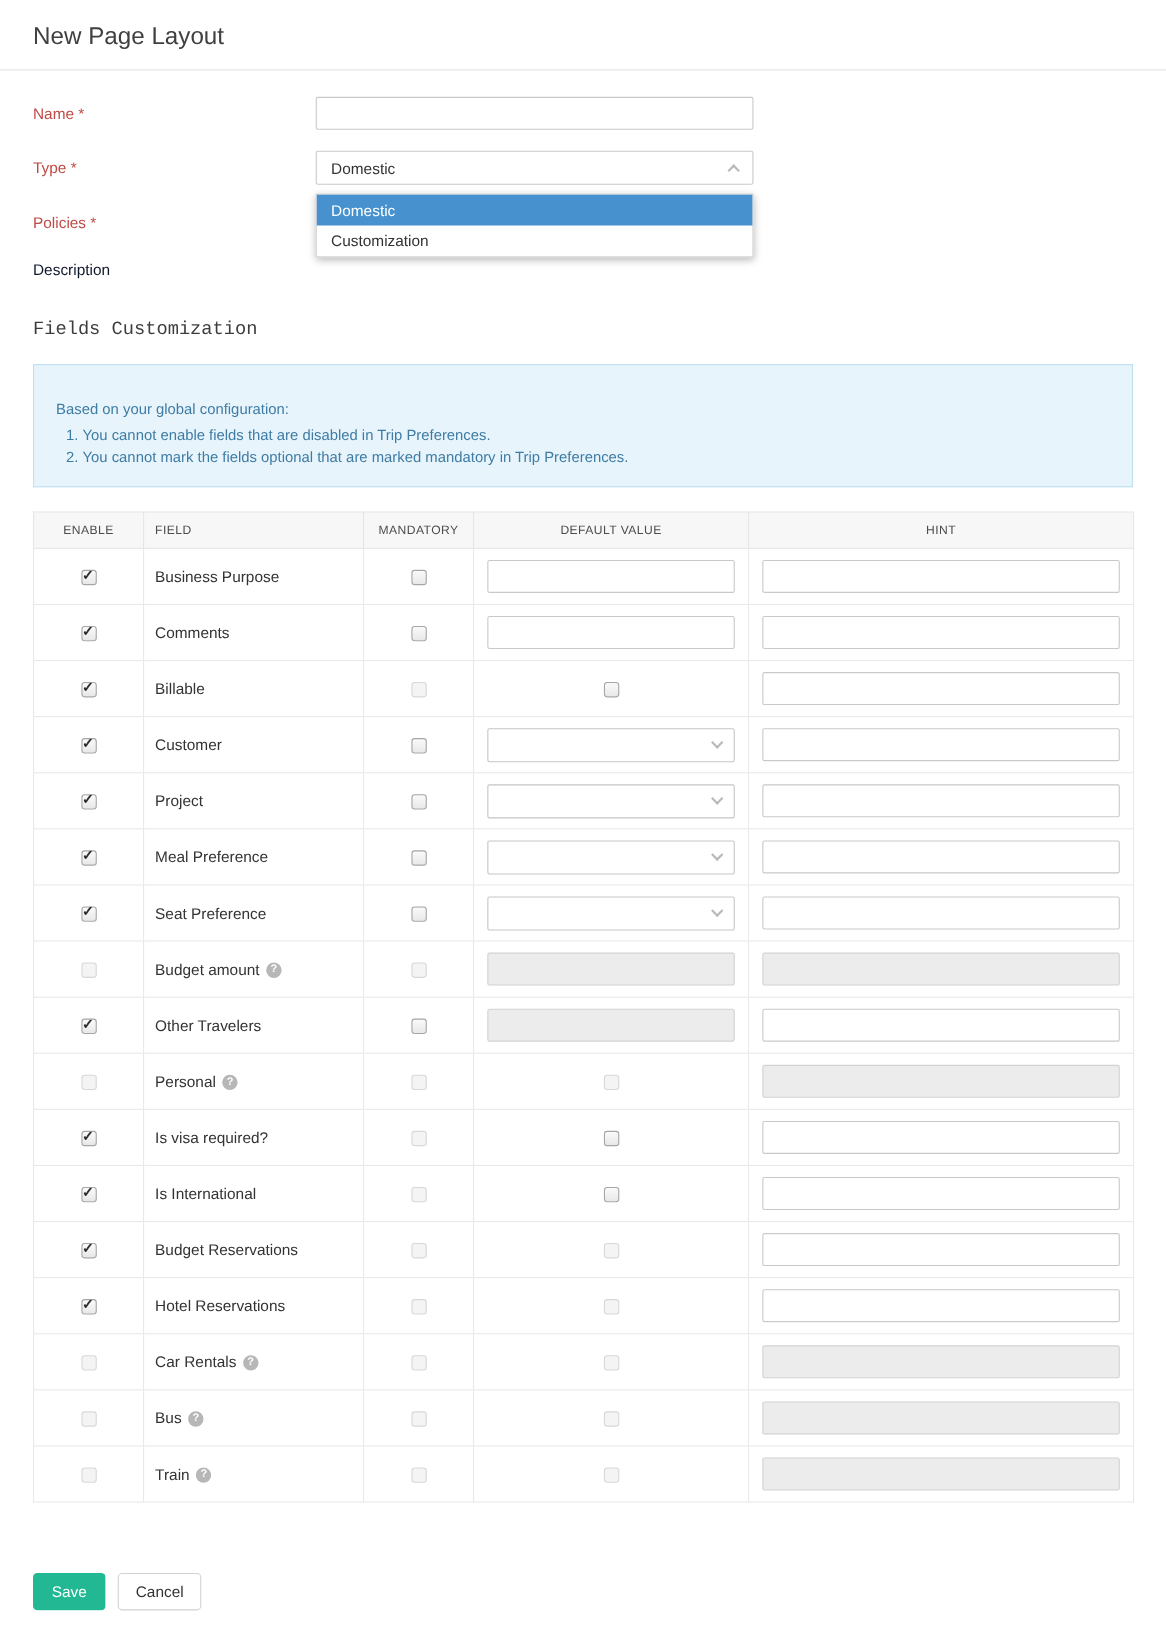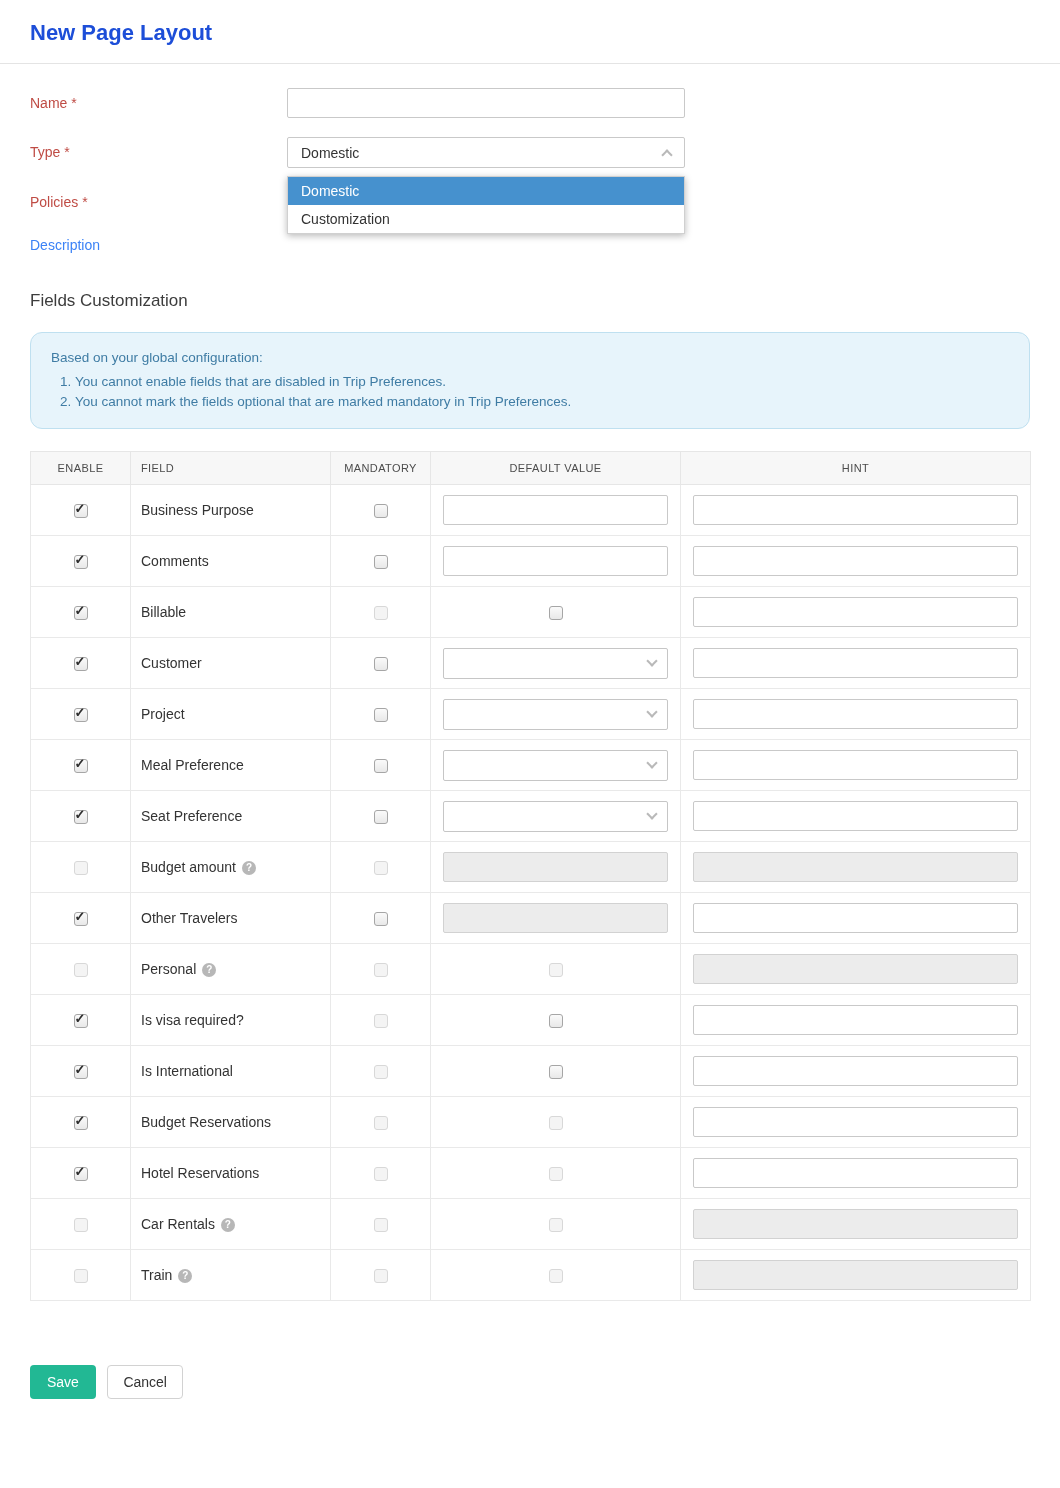--- a/index.html
+++ b/index.html
@@ -4,44 +4,44 @@
 <style>
   :root{
     --blue:#4691ce; --green:#22b894; --red:#bf4b44;
     --notice-bg:#e7f4fb; --notice-border:#bfe0f0; --notice-text:#3f7ca4;
   }
   *{box-sizing:border-box;}
   html,body{margin:0;padding:0;background:#fff;}
   body{width:1060px;font-family:"Liberation Sans", sans-serif;color:#333;}
 
   .page-header{padding:20px 30px 17px;border-bottom:1px solid #e4e4e4;}
-  .page-header h1{margin:0;font-size:22px;font-weight:700;color:#1d4ed8;}
+  .page-header h1{margin:0;font-size:22px;font-weight:400;color:#404040;}
 
   .content{padding:0 30px;}
 
   .form{margin-top:24px;}
   .form-row{display:flex;margin-bottom:19px;}
-  .form-label{width:257px;font-size:14px;padding-top:7px;color:#3b82f6;}
+  .form-label{width:257px;font-size:14px;padding-top:7px;color:#0f172a;}
   .form-label.req{color:var(--red);}
   .ctrl{width:398px;position:relative;}
   .text-input{width:100%;height:30px;border:1px solid #c9c9c9;border-radius:2px;padding:0 10px;font-size:14px;color:#333;outline:none;}
   .select-box{height:31px;border:1px solid #c9c9c9;border-radius:2px;display:flex;align-items:center;justify-content:space-between;padding:0 13px;font-size:14px;background:#fff;cursor:pointer;}
   .chev{display:inline-block;width:8px;height:8px;border-right:2px solid #b9b9b9;border-bottom:2px solid #b9b9b9;}
   .chev.up{transform:rotate(-135deg);margin-top:4px;}
   .chev.down{transform:rotate(45deg);margin-top:-4px;}
   .dropdown{position:absolute;top:39px;left:0;right:0;background:#fff;border:1px solid #d0d0d0;box-shadow:0 2px 7px rgba(0,0,0,.28);z-index:20;}
   .dropdown-item{padding:6px 13px;font-size:14px;line-height:16px;cursor:pointer;color:#333;}
   .dropdown-item.selected{background:var(--blue);color:#fff;}
   .policies-row{min-height:24px;}
   textarea.desc{width:100%;height:67px;border:1px solid #c9c9c9;border-radius:2px;padding:8px 10px;font-size:14px;resize:none;color:#333;outline:none;font-family:"Liberation Sans",sans-serif;}
   ::placeholder{color:#b3b3b3;opacity:1;}
 
-  h2.section{font-size:17px;font-weight:400;color:#3d3d3d;margin:38px 0 0;}
-
-  .notice{margin-top:21px;background:var(--notice-bg);border:1px solid var(--notice-border);border-radius:12px;padding:17px 20px 19px;color:var(--notice-text);font-size:13.5px;}
+  h2.section{font-size:17px;font-weight:400;color:#3d3d3d;margin:38px 0 0;font-family:Liberation Mono, monospace;}
+
+  .notice{margin-top:21px;background:var(--notice-bg);border:1px solid var(--notice-border);border-radius:0;padding:32px 20px 19px;color:var(--notice-text);font-size:13.5px;}
   .notice p{margin:0;}
   .notice ol{margin:9px 0 0;padding-left:24px;}
   .notice li{margin-top:5px;}
 
   table.fields{margin-top:22px;border-collapse:collapse;table-layout:fixed;width:1000px;}
   .fields th{border:1px solid #e6e6e6;background:#f7f7f7;font-size:11px;font-weight:400;color:#4c4c4c;padding:10px 8px;letter-spacing:.4px;text-align:center;}
   .fields th.left{text-align:left;padding-left:10px;}
   .fields td{border:1px solid #e9e9e9;height:51px;font-size:14px;color:#333;text-align:center;vertical-align:middle;}
   .fields td.field-cell{text-align:left;padding-left:10px;}
 
@@ -244,20 +244,27 @@
         </tr>
         <tr>
           <td><span class="cb dis"></span></td>
           <td class="field-cell"><span>Car Rentals</span><span class="help">?</span></td>
           <td><span class="cb dis"></span></td>
           <td><span class="cb dis"></span></td>
           <td><input type="text" class="cell-input dis" disabled="" style=""></td>
         </tr>
         <tr>
           <td><span class="cb dis"></span></td>
+          <td class="field-cell"><span>Bus</span><span class="help">?</span></td>
+          <td><span class="cb dis"></span></td>
+          <td><span class="cb dis"></span></td>
+          <td><input type="text" class="cell-input dis" disabled="" style=""></td>
+        </tr>
+        <tr>
+          <td><span class="cb dis"></span></td>
           <td class="field-cell"><span>Train</span><span class="help">?</span></td>
           <td><span class="cb dis"></span></td>
           <td><span class="cb dis"></span></td>
           <td><input type="text" class="cell-input dis" disabled="" style=""></td>
         </tr>
       </tbody>
   </table>
 
   <div class="actions">
     <button class="btn-save">Save</button>

